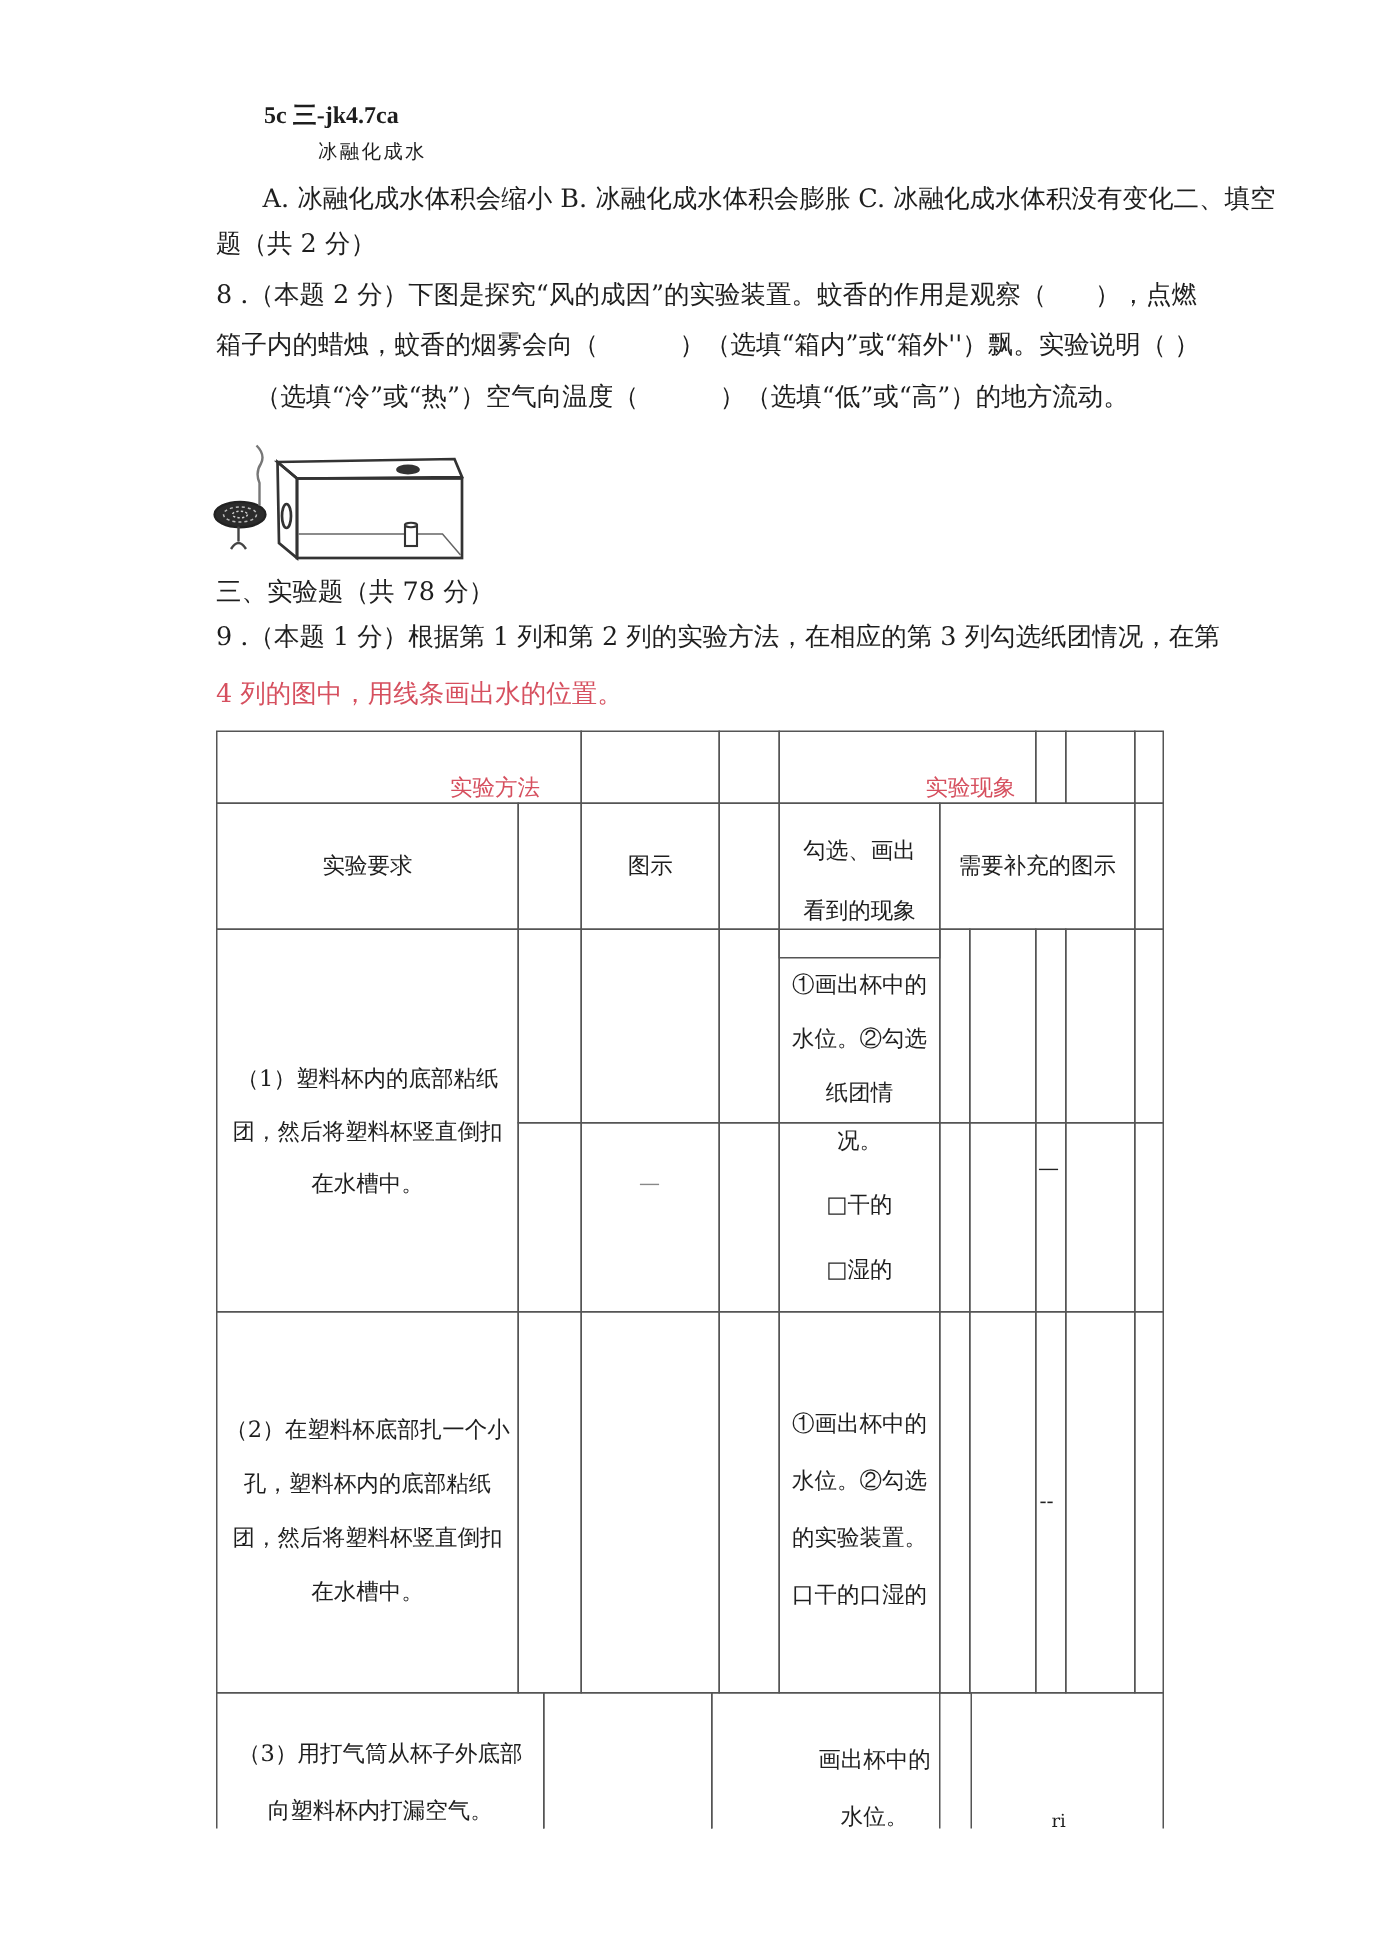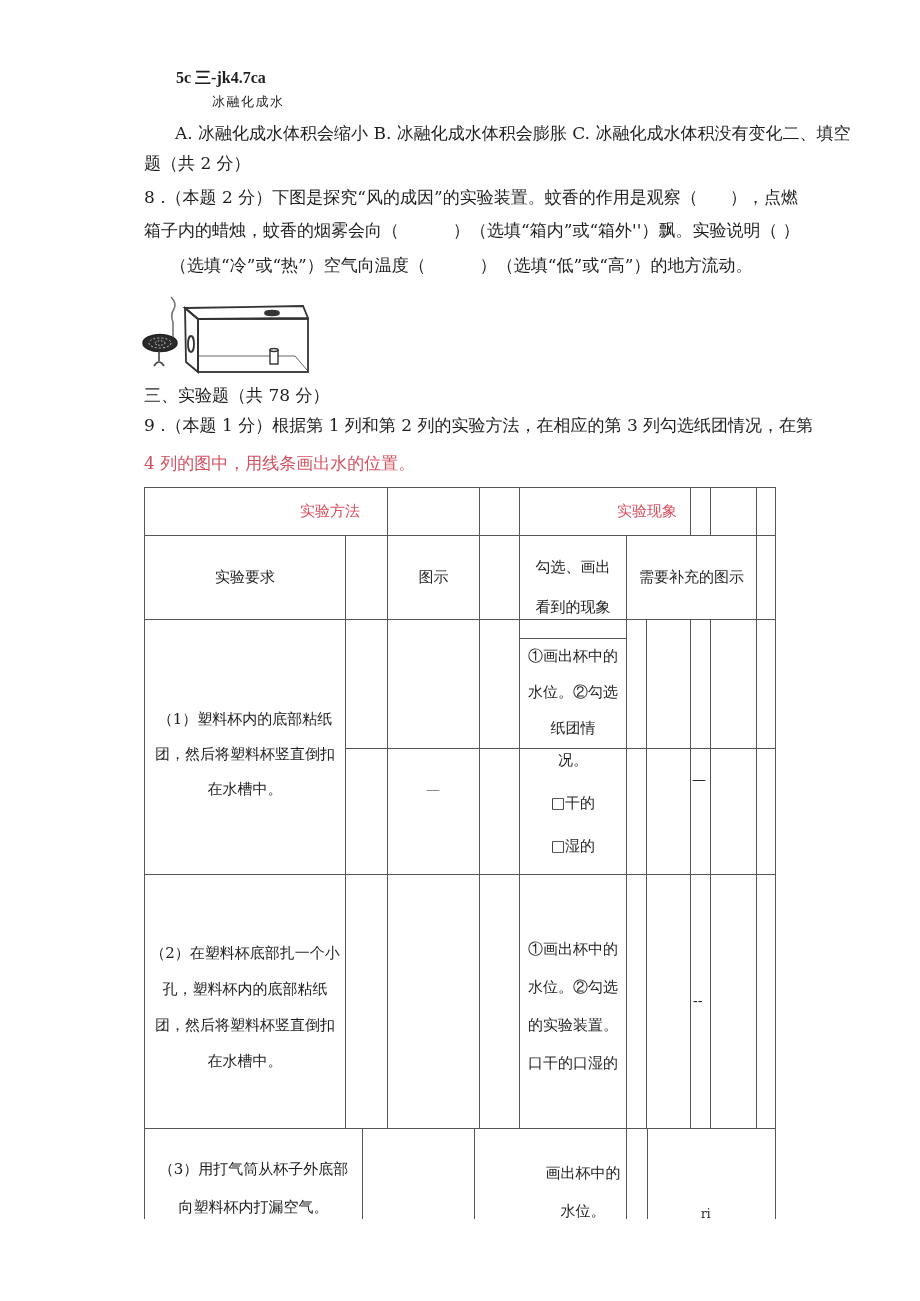--- a/index.html
+++ b/index.html
@@ -10,21 +10,21 @@
   .line { position:absolute; white-space:pre; font-size:17px; line-height:20px; color:var(--text); }
   .red { color:var(--red); }
   .code { position:absolute; left:176px; top:70px; font-size:16px; line-height:16px; font-weight:bold;
           font-family:"Liberation Serif","DejaVu Serif",serif; white-space:pre; }
   .caption { position:absolute; left:212px; top:93px; font-size:13px; line-height:18px; letter-spacing:1.5px; white-space:pre; }
   .figure { position:absolute; left:140px; top:295px; width:175px; height:80px; }
   .cell { position:absolute; box-sizing:border-box; border:1px solid var(--border);
           display:flex; flex-direction:column; align-items:center; justify-content:center;
           font-size:15px; color:var(--text); text-align:center; background:transparent; }
   .cell .ln { white-space:nowrap; line-height:36px; }
-  .hdr-red { color:var(--red); align-items:flex-end; }
+  .hdr-red { color:var(--red); align-items:flex-end;justify-content:flex-end; }
   .top-start { justify-content:flex-start; }
   .mark { position:absolute; white-space:nowrap; line-height:20px; font-size:14px; }
   .nobottom { border-bottom:none; }
 </style>
 </head>
 <body>
 
 <div class="page">
 
   <div class="code">5c 三-jk4.7ca</div>

